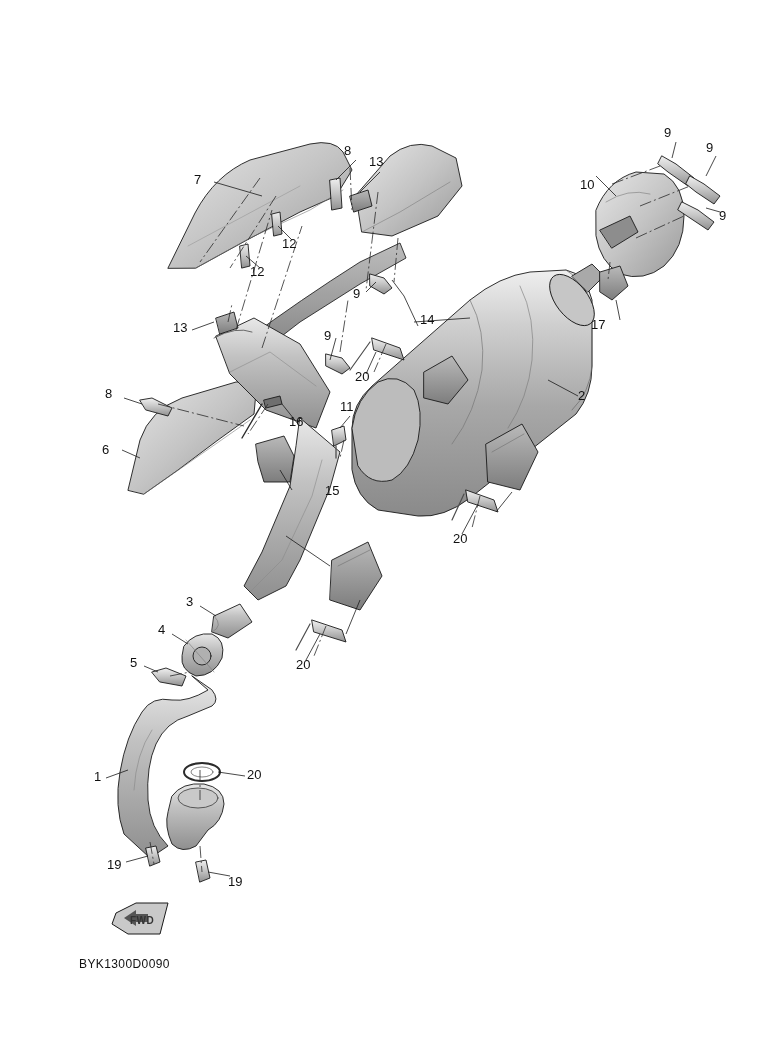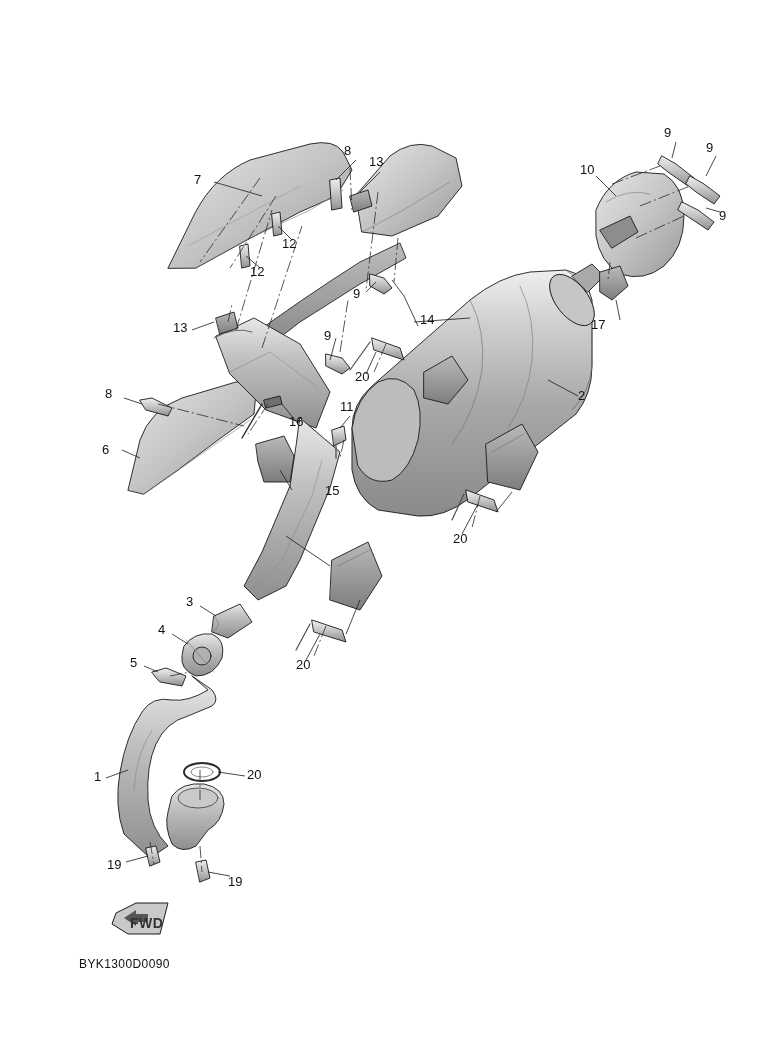--- a/index.html
+++ b/index.html
@@ -41,21 +41,21 @@
     font-family: "Liberation Sans", sans-serif;
     font-size: 12px;
     letter-spacing: 0.4px;
     color: #111111;
   }
   .fwd-text {
     position: absolute;
     left: 130px;
     top: 915px;
     font-family: "Liberation Sans", sans-serif;
-    font-size: 14px;
+    font-size: 10px;
     font-weight: bold;
     color: #333333;
     letter-spacing: 0.5px;
   }
 </style>
 </head>
 <body>
 
 <div id="diagram-root">
 
@@ -337,21 +337,21 @@
   <div class="callout-label" style="left:130px; top:656px;">5</div>
   <div class="callout-label" style="left:102px; top:443px;">6</div>
   <div class="callout-label" style="left:194px; top:173px;">7</div>
   <div class="callout-label" style="left:344px; top:144px;">8</div>
   <div class="callout-label" style="left:105px; top:387px;">8</div>
   <div class="callout-label" style="left:664px; top:126px;">9</div>
   <div class="callout-label" style="left:706px; top:141px;">9</div>
   <div class="callout-label" style="left:719px; top:209px;">9</div>
   <div class="callout-label" style="left:353px; top:287px;">9</div>
   <div class="callout-label" style="left:324px; top:329px;">9</div>
-  <div class="callout-label" style="left:580px; top:163px;">10</div>
+  <div class="callout-label" style="left:580px; top:178px;">10</div>
   <div class="callout-label" style="left:340px; top:400px;">11</div>
   <div class="callout-label" style="left:282px; top:237px;">12</div>
   <div class="callout-label" style="left:250px; top:265px;">12</div>
   <div class="callout-label" style="left:369px; top:155px;">13</div>
   <div class="callout-label" style="left:173px; top:321px;">13</div>
   <div class="callout-label" style="left:420px; top:313px;">14</div>
   <div class="callout-label" style="left:281px; top:484px;margin-left:44px;">15</div>
   <div class="callout-label" style="left:289px; top:415px;">16</div>
   <div class="callout-label" style="left:591px; top:318px;">17</div>
   <div class="callout-label" style="left:247px; top:768px;">20</div>

